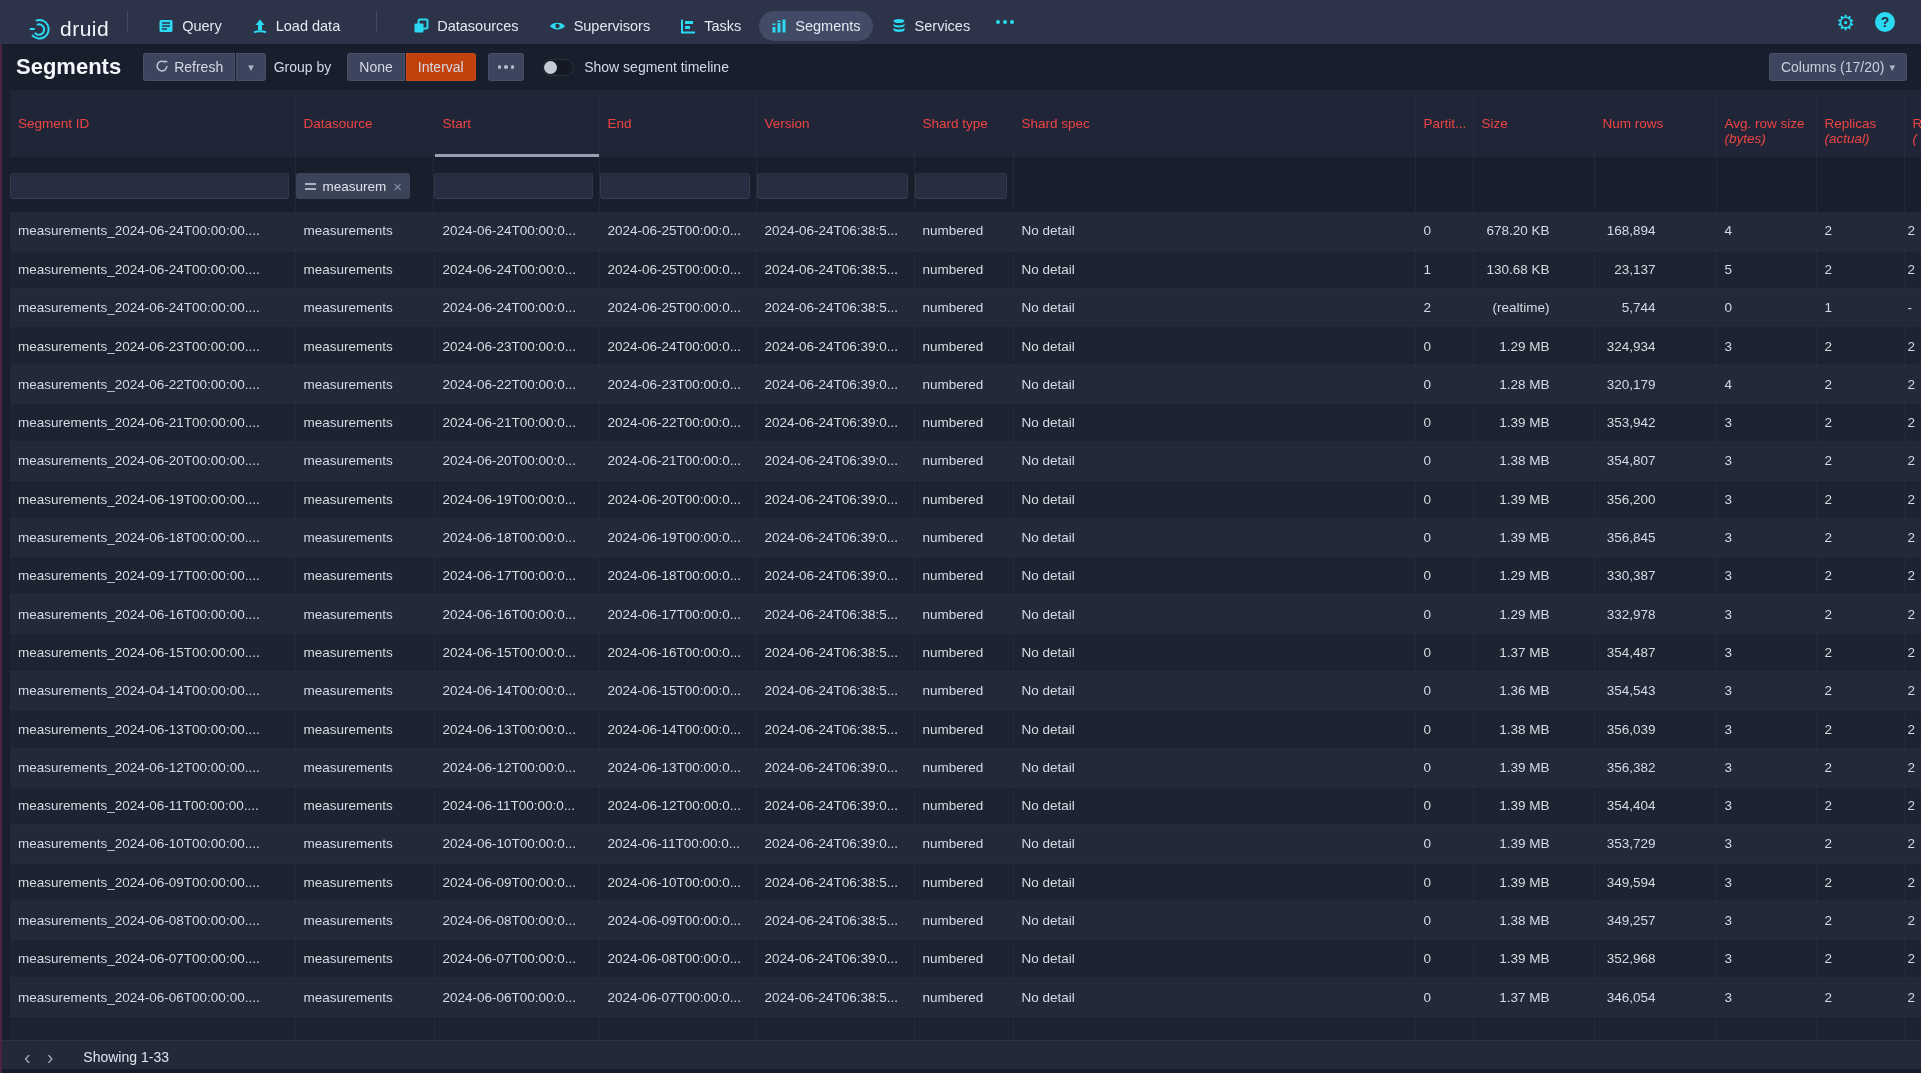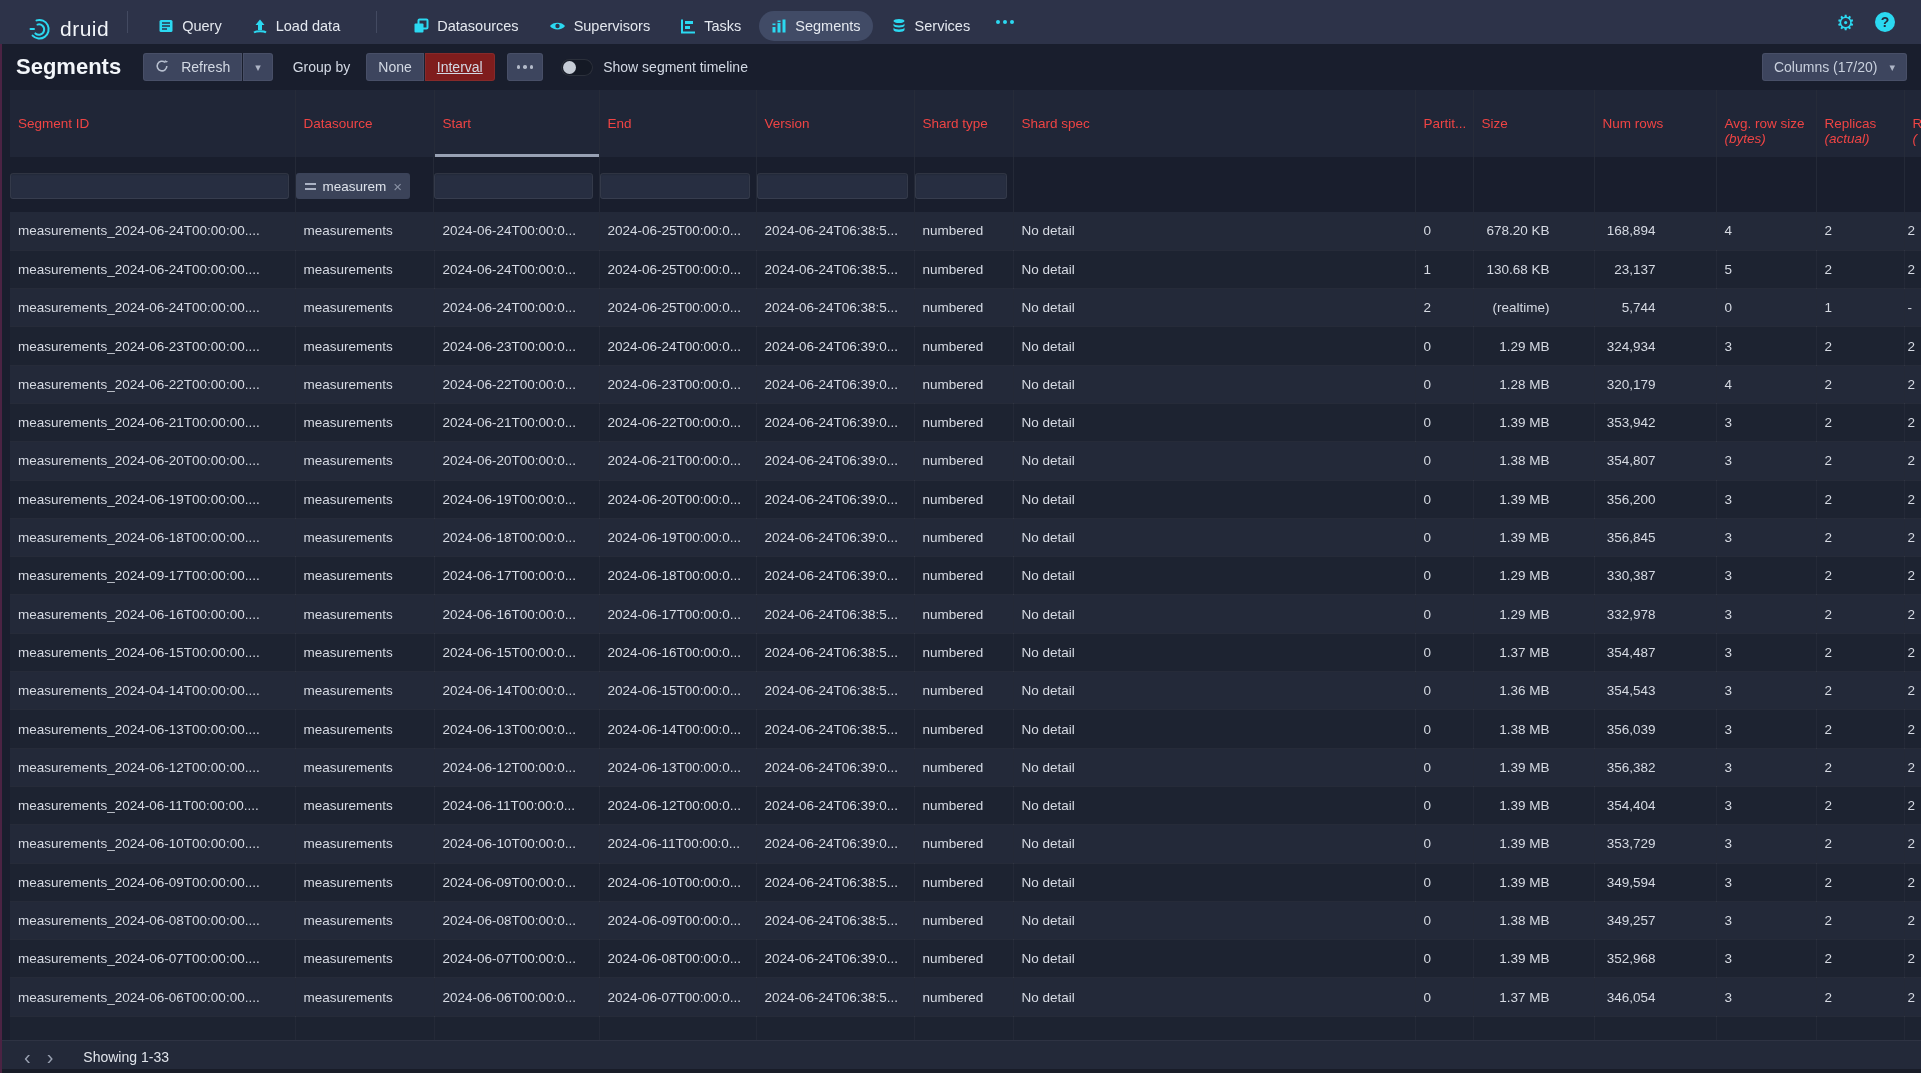--- a/index.html
+++ b/index.html
@@ -19,30 +19,30 @@
   .nav-item svg { display:block; }
   .dots { display:flex; gap:3px; align-items:center; padding:0 8px; }
   .dots i { width:4px; height:4px; border-radius:50%; background:var(--accent,#2bd9f1); display:block; }
   .nav-right { margin-left:auto; display:flex; align-items:center; gap:20px; padding-right:12px; }
   .gear { color:var(--accent,#2bd9f1); font-size:21px; line-height:1; cursor:pointer; }
   .help { width:20px; height:20px; border-radius:50%; background:var(--accent,#2bd9f1); color:#222b3d; font-weight:bold; font-size:14px; display:flex; align-items:center; justify-content:center; cursor:pointer; }
 
   
   .toolbar { position:absolute; top:44px; left:0; right:0; height:46px; display:flex; align-items:center; }
   .page-title { font-size:22px; font-weight:bold; color:#f3f6fa; margin-left:16px; }
-  .btn { background:#3d455e; color:#d3d9e4; border:none; font-family:inherit; font-size:14px; height:28px; display:inline-flex; align-items:center; gap:12px; padding:0 12px; border-radius:3px; cursor:pointer; box-shadow:inset 0 0 0 1px rgba(255,255,255,.06); }
-  .btn.active-seg { background:#7f1d1d;text-decoration:underline; }
+  .btn { background:#3d455e; color:#d3d9e4; border:none; font-family:inherit; font-size:14px; height:28px; display:inline-flex; align-items:center; gap:5px; padding:0 12px; border-radius:3px; cursor:pointer; box-shadow:inset 0 0 0 1px rgba(255,255,255,.06); }
+  .btn.active-seg { background:#c2410c; }
   .btn-group { display:inline-flex; gap:1px; }
   .btn-group .btn { border-radius:0; }
   .btn-group .btn:first-child { border-radius:3px 0 0 3px; }
   .btn-group .btn:last-child { border-radius:0 3px 3px 0; }
   .caret { font-size:11px; color:#aeb5c6; }
   .refresh-group { margin-left:22px; }
   .lbl { color:#d3d9e4; font-size:14px; }
-  .groupby-lbl { margin-left:20px; }
+  .groupby-lbl { margin-left:8px; }
   .group-seg { margin-left:16px; }
   .more-btn { margin-left:12px; padding:0 10px; }
   .more-btn i { width:3.5px; height:3.5px; border-radius:50%; background:#b3bac9; display:block; }
   .more-btn .d { display:flex; gap:3px; }
   .switch { margin-left:18px; width:32px; height:17px; border-radius:9px; background:#141925; box-shadow:inset 0 0 0 1px rgba(255,255,255,.1); position:relative; cursor:pointer; }
   .switch .knob { position:absolute; left:2px; top:2px; width:13px; height:13px; border-radius:50%; background:#c6ccd6; }
   .switch-lbl { margin-left:10px; }
   .columns-btn { position:absolute; right:14px; top:9px; color:#c9d0dd; }
 
   

